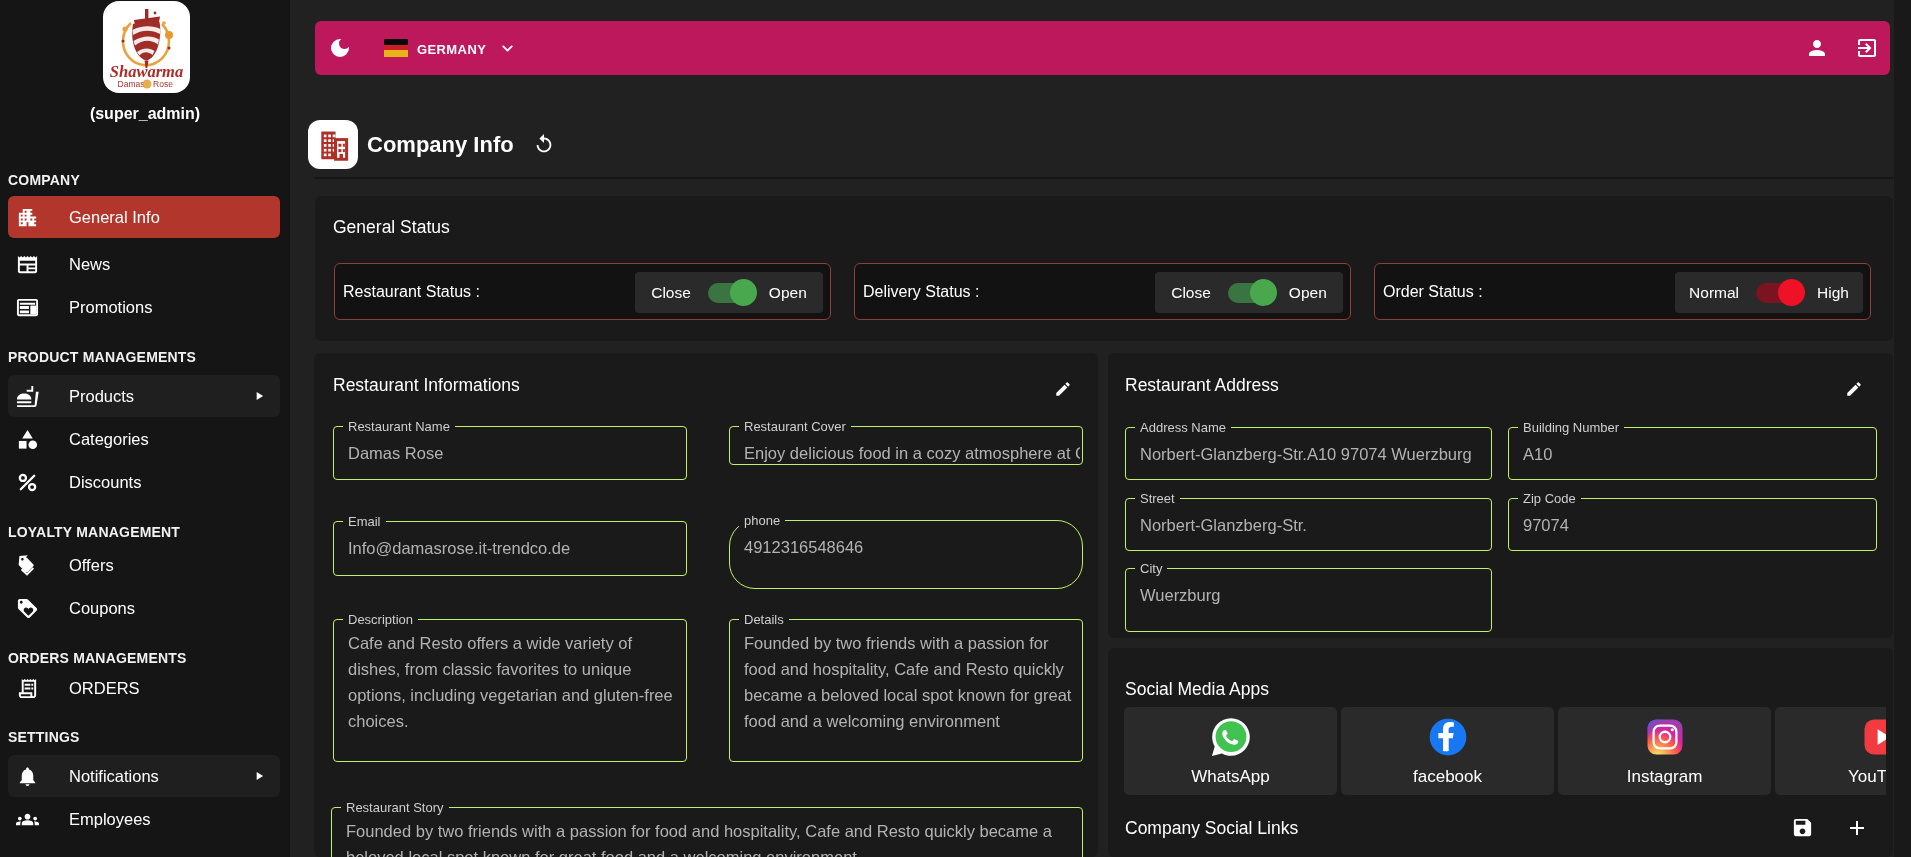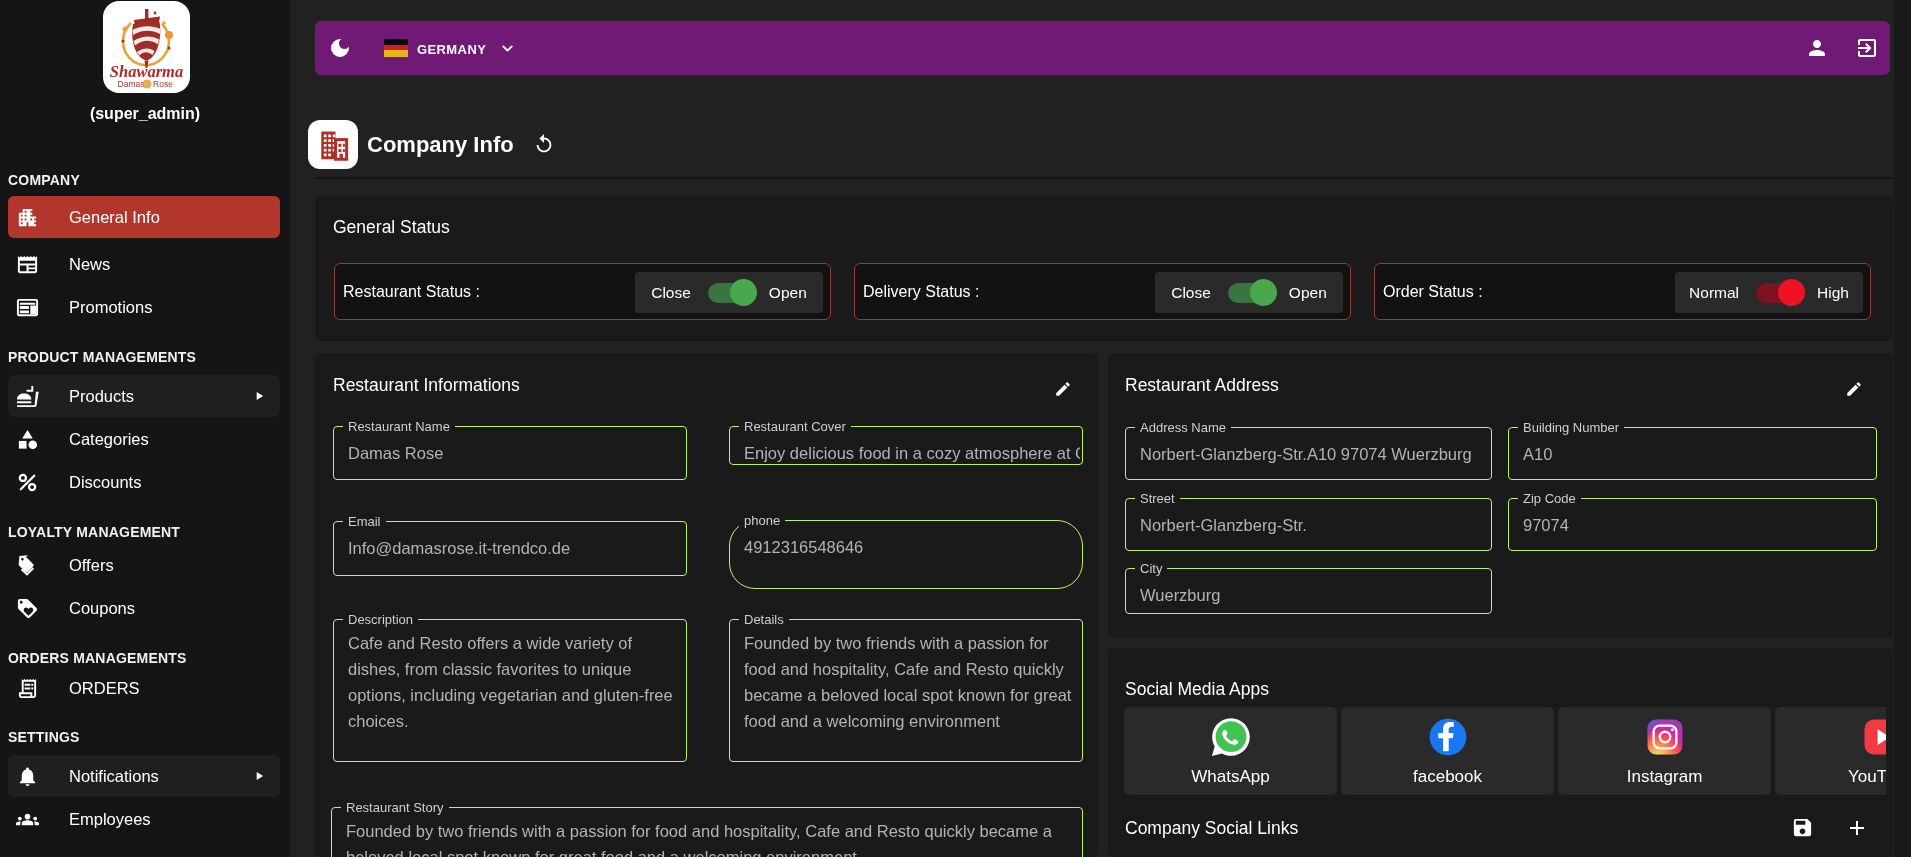--- a/index.html
+++ b/index.html
@@ -12,21 +12,21 @@
   #adminname { position:absolute; left:0; top:105px; width:290px; text-align:center;
     color:#fff; font-size:16px; font-weight:bold; }
   .sech { position:absolute; left:8px; color:#f2f2f2; font-size:14px; font-weight:bold; letter-spacing:0.2px; }
   .sitem { position:absolute; left:8px; width:272px; height:42px; border-radius:6px;
     color:#fff; font-size:16.5px; display:flex; align-items:center; }
   .sitem .txt { margin-left:30px; }
   .sitem svg { margin-left:8px; flex:none; width:23px; height:23px; }
   .sitem .arrow { position:absolute; right:14px; top:14px; width:14px; height:14px; }
   
   #topbar { position:absolute; left:315px; top:21px; width:1575px; height:54px;
-    background:#701a75; border-radius:6px; }
+    background:#be185d; border-radius:6px; }
   
   #hicon { position:absolute; left:308px; top:120px; width:50px; height:49px; background:#fff;
     border-radius:12px; display:flex; align-items:center; justify-content:center; }
   #htitle { position:absolute; left:367px; top:132px; color:#fff; font-size:22px; font-weight:bold; }
   #divider { position:absolute; left:315px; top:177px; width:1578px; height:2px; background:#151515; }
   
   .card { position:absolute; background:#1a1a1a; border-radius:6px; }
   .cardtitle { color:#fff; font-size:17.5px; }
   
   .sbox { position:absolute; top:67px; width:497px; height:57px; background:#121212;
@@ -313,21 +313,21 @@
       <span class="fval">A10</span>
   </div>
   <div class="fld" style="left:17px;top:145px;width:367px;height:53px;">
     <span class="flab">Street</span>
       <span class="fval">Norbert-Glanzberg-Str.</span>
   </div>
   <div class="fld" style="left:400px;top:145px;width:369px;height:53px;">
     <span class="flab">Zip Code</span>
       <span class="fval">97074</span>
   </div>
-  <div class="fld" style="left:17px;top:215px;width:367px;height:46px;">
+  <div class="fld" style="left:17px;top:215px;width:367px;height:64px;">
     <span class="flab">City</span>
       <span class="fval">Wuerzburg</span>
   </div>
 </div>
 <div id="socialcard" class="card" style="left:1108px;top:648px;width:785px;height:209px;text-decoration:underline;">
   <div class="cardtitle" style="position:absolute;left:17px;top:31px;">Social Media Apps</div>
   <div style="position:absolute;left:16px;top:0;width:762px;height:209px;overflow:hidden;">
     <div class="tile" style="left:0px;">
       <svg width="42" height="42" viewBox="0 0 48 48">
         <path d="M24 2.5C12.1 2.5 2.5 12.1 2.5 24c0 3.9 1 7.6 2.9 10.8L2.2 45.8l11.4-3c3.1 1.7 6.7 2.7 10.4 2.7 11.9 0 21.5-9.6 21.5-21.5S35.9 2.5 24 2.5z" fill="#fff"></path>

